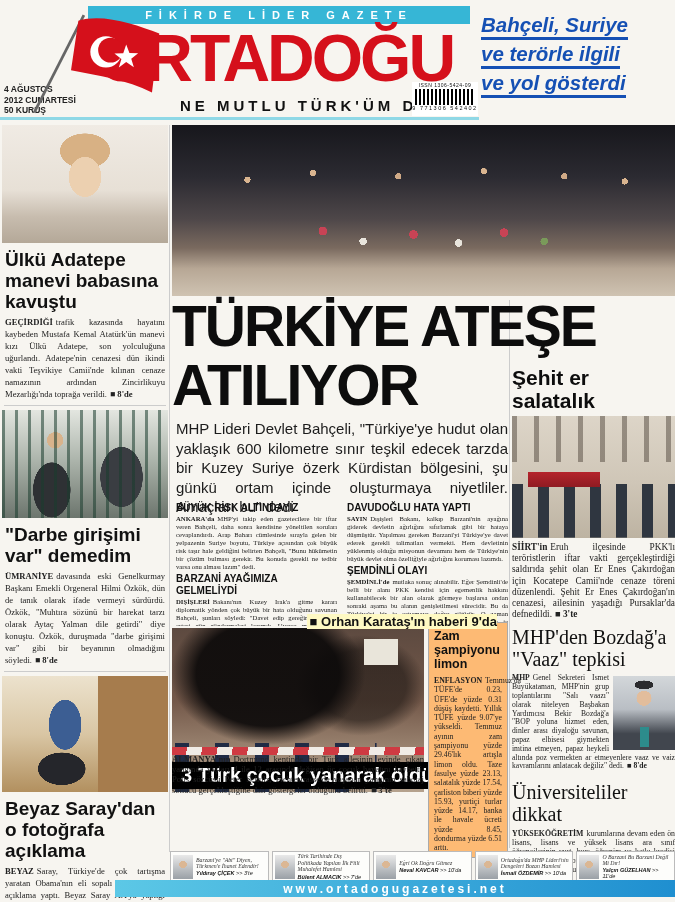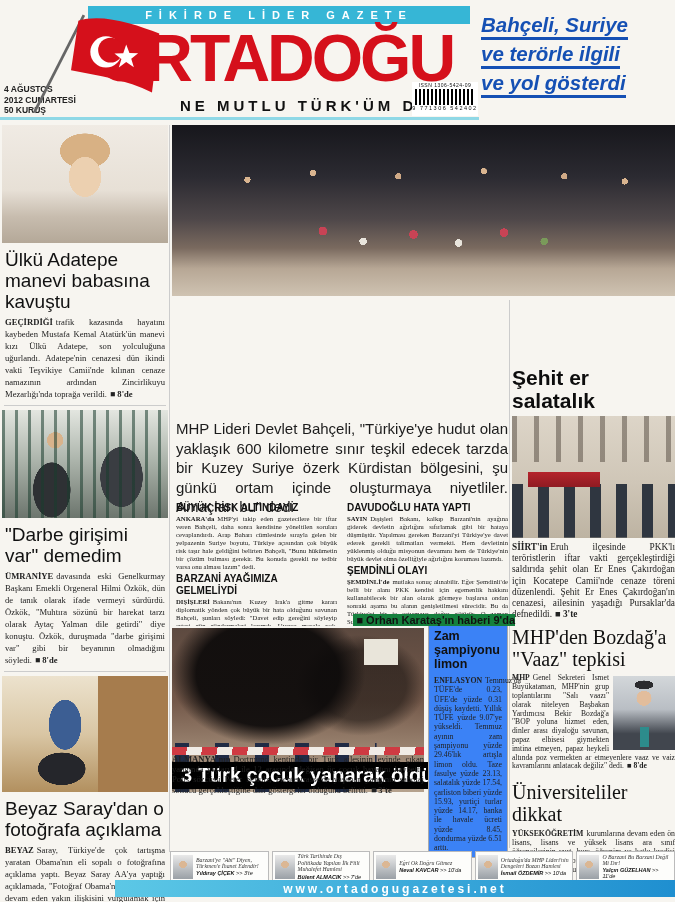--- a/index.html
+++ b/index.html
@@ -26,21 +26,21 @@
 
   
   .photo{background-color:#ccc;}
   .lead{margin-right:3px;}
   .pref{margin-left:3px;white-space:nowrap;}
   hr.div{border:0;border-top:1px solid #ccc;margin:4px 2px;}
   .vline{position:absolute;width:1px;background:#ccc;}
 
   
   .leftcol{position:absolute;left:2px;top:125px;width:166px;}
-  .leftcol h2{font-size:19px;line-height:21px;font-weight:normal;margin:6px 0 4px;padding:0 3px;}
+  .leftcol h2{font-size:19px;line-height:21px;font-weight:bold;margin:6px 0 4px;padding:0 3px;}
   .leftcol p{font-size:8.6px;line-height:12px;text-align:justify;margin:0 0 5px;padding:0 3px;color:#222;
         font-family:"Liberation Serif",serif;}
   .ph-adatepe{width:100%;height:118px;background:
      radial-gradient(ellipse 26px 32px at 50% 44%, #ecd0b0 0 62%, rgba(0,0,0,0) 63%),
      radial-gradient(ellipse 40px 28px at 50% 22%, #d8b184 0 62%, rgba(0,0,0,0) 63%),
      linear-gradient(180deg,#f0ebe4 0%,#e7e0d6 55%,#c7bcae 78%,#b4a898 100%);}
   .ph-fence{width:100%;height:108px;background:
      repeating-linear-gradient(90deg, rgba(25,60,45,.55) 0 3px, rgba(0,0,0,0) 3px 13px),
      radial-gradient(circle 13px at 32% 28%, #d8b38c 0 62%, rgba(0,0,0,0) 63%),
      radial-gradient(ellipse 30px 44px at 30% 74%, #2e3134 0 62%, rgba(0,0,0,0) 63%),
@@ -68,33 +68,33 @@
      radial-gradient(circle 6px at 74% 68%, #7a9a5a 0 62%, rgba(0,0,0,0) 63%),
      linear-gradient(180deg,#17171c 0%,#2b2a31 30%,#4e4749 55%,#7a6a5f 72%,#b7a795 84%,#cfc3b2 100%);}
   .bigheadline{position:absolute;left:172px;top:297px;width:503px;font-size:57px;font-weight:900;
      letter-spacing:-2px;line-height:59px;color:#0d0d0d;}
   .subhead{position:absolute;left:176px;top:419px;width:332px;font-size:15px;line-height:19.5px;
      color:#1c1c1c;margin:0;text-align:justify;}
   .cols{position:absolute;left:176px;top:500px;width:332px;height:126px;overflow:hidden;display:flex;gap:10px;}
   .col{flex:1;position:relative;}
   .col h3{font-size:10px;line-height:12px;margin:2px 0 1px;font-weight:bold;}
   .col p{font-size:6.7px;line-height:8px;font-family:"Liberation Serif",serif;text-align:justify;margin:0 0 2px;color:#222;}
-  .byline{position:absolute;right:160px;top:614px;font-size:11px;font-weight:bold;background:#15803d;padding-left:3px;z-index:2;}
+  .byline{position:absolute;right:178px;top:614px;font-size:13px;font-weight:bold;background:#fef9c3;padding-left:3px;z-index:2;}
   .firewrap{position:absolute;left:172px;top:628px;width:252px;height:164px;background:
      repeating-linear-gradient(100deg,#cf3a42 0 15px,#f0ece6 15px 30px) no-repeat 0 76%/100% 8px,
      repeating-linear-gradient(90deg,#202b45 0 14px, rgba(0,0,0,0) 14px 40px) no-repeat 6% 100%/80% 30%,
      linear-gradient(#e9e5da,#e9e5da) no-repeat 88% 8%/34px 26px,
      radial-gradient(ellipse 130px 95px at 38% 28%, rgba(12,10,10,.92) 0 55%, rgba(25,20,18,0) 75%),
      radial-gradient(ellipse 90px 70px at 75% 35%, rgba(20,16,14,.55) 0 50%, rgba(0,0,0,0) 72%),
      linear-gradient(180deg,#5d4a40 0%,#74594a 45%,#98816e 72%,#b5a28e 100%);}
   .firecaption{position:absolute;left:0;bottom:3px;background:#000;color:#fff;font-size:20px;
      font-weight:bold;padding:2px 9px;white-space:nowrap;}
   .almanya{position:absolute;left:172px;top:754px;width:252px;font-size:8.6px;line-height:10.2px;
      font-family:"Liberation Serif",serif;text-align:justify;color:#222;margin:0;}
-  .zambox{position:absolute;left:428px;top:622px;width:80px;height:236px;background:#3b82f6;
+  .zambox{position:absolute;left:428px;top:622px;width:80px;height:236px;background:#fdba74;
      border:1px solid #aaa;padding:6px 5px;box-sizing:border-box;}
   .zambox h3{font-size:12.5px;line-height:14px;margin:0 0 5px;font-weight:bold;}
   .zambox p{font-size:7.8px;line-height:9.3px;font-family:"Liberation Serif",serif;margin:0;color:#222;text-align:justify;}
   .zpage{display:block;text-align:right;font-weight:bold;font-size:8px;margin-top:2px;}
 
   
   .rightcol{position:absolute;left:512px;top:366px;width:163px;}
   .sehit div{font-size:21px;font-weight:800;line-height:23px;color:#0d0d0d;}
   .ph-soldiers{width:163px;height:122px;margin:4px 0;background:
      linear-gradient(#b5242c,#8f1b22) no-repeat 18% 52%/72px 15px,
@@ -185,20 +185,24 @@
     <hr class="div">
     <div class="photo ph-obama"></div>
     <h2>Beyaz Saray'dan o fotoğrafa açıklama</h2>
     <p><b class="lead">BEYAZ</b><span>Saray, Türkiye'de çok tartışma yaratan Obama'nın eli sopalı o fotoğrafına açıklama yaptı. Beyaz Saray AA'ya yaptığı açıklamada, "Fotoğraf Obama'nın Erdoğan ile devam eden yakın ilişkisini vurgulamak için yayınladık" dedi.</span><b class="pref">■ 6'da</b></p>
     <h2>Obama'nın elinde çuval da olabilirdi</h2>
 
   </div>
 
   <div class="photo mainphoto"></div>
 
+  <div class="bigheadline">
+    <div>TÜRKİYE ATEŞE</div>
+    <div>ATILIYOR</div>
+  </div>
 
   <p class="subhead">MHP Lideri Devlet Bahçeli, "Türkiye'ye hudut olan yaklaşık 600 kilometre sınır teşkil edecek tarzda bir Kuzey Suriye özerk Kürdistan bölgesini, şu günkü ortam içinde oluşturmaya niyetliler. Amaçları bu" dedi</p>
 
   <div class="cols">
     <div class="col">
       <h3>BÜYÜK RİSK ALTINDAYIZ</h3>
       <p><b class="lead">ANKARA'da</b><span>MHP'yi takip eden gazetecilere bir iftar veren Bahçeli, daha sonra kendisine yöneltilen soruları cevaplandırdı. Arap Baharı cümlesinde sırayla gelen bir yelpazenin Suriye boyutu, Türkiye açısından çok büyük risk taşır hale geldiğini belirten Bahçeli, "Bunu hükümetin bir çözüm bulması gerekir. Bu konuda gerekli ne tedbir varsa onu alması lazım" dedi.</span></p>
       <h3>BARZANİ AYAĞIMIZA GELMELİYDİ</h3>
       <p><b class="lead">DIŞİŞLERİ</b><span>Bakanı'nın Kuzey Irak'a gitme kararı diplomatik yönden çok büyük bir hata olduğunu savunan Bahçeli, şunları söyledi: "Davet edip gereğini söyleyip ertesi gün göndermeleri lazımdı. Uyarsa mesele yok. Uymazsa gereğini yapması lazım. Büyük devlet budur. Henüz daha devlet olma özelliğini taşımamış birisini öyle muhatap almak Türkiye açısından zararlı olmuştur.</span></p>
     </div>

